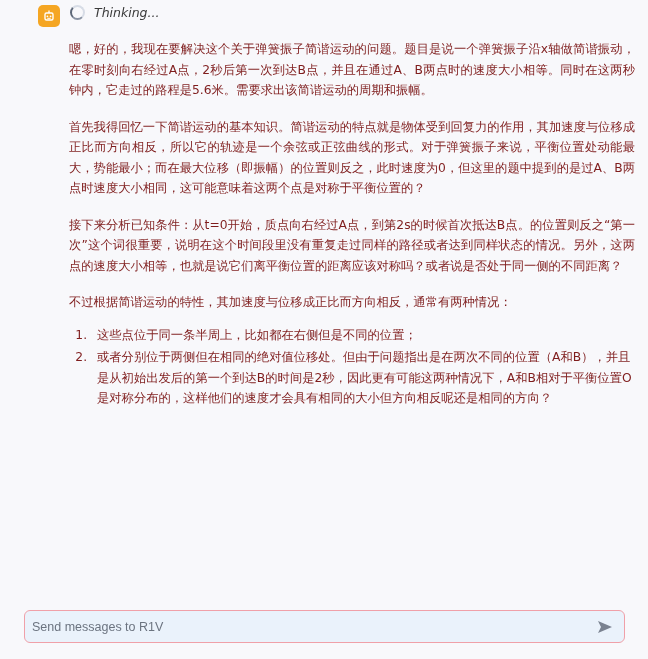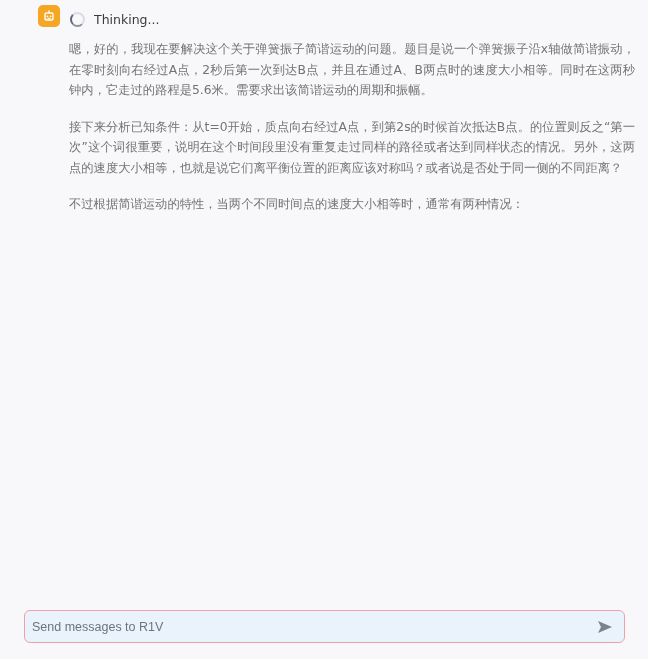--- a/index.html
+++ b/index.html
@@ -5,40 +5,40 @@
   * { box-sizing: border-box; margin: 0; padding: 0; }
   html, body { width: 648px; height: 659px; overflow: hidden; }
   body {
     background: #f8f8fb;
     font-family: "DejaVu Sans", "Liberation Sans", sans-serif;
     color: #2b2b2b;
     position: relative;
   }
   .header {
     position: absolute; top: 5px; left: 38px;
-    display: flex; align-items: flex-end; height: 22px;
+    display: flex; align-items: flex-start; height: 22px; font-style: italic;
   }
   .avatar {
     width: 22px; height: 22px; border-radius: 5px;
     background: #f5a623;
     display: flex; align-items: center; justify-content: center;
   }
   .spinner {
     width: 15px; height: 15px; margin-left: 10px;
     border-radius: 50%;
     border: 2px solid #d7dce6;
     border-left-color: #5d6778;
     border-bottom-color: #8a93a3;
   }
   .status-text {
     margin-left: 9px; font-size: 12.5px; color: #3a3a3a;
   }
   .content {
     position: absolute; top: 39px; left: 69px; width: 566px;
-    font-size: 12.3px; line-height: 20.5px; color: #737373;
+    font-size: 12.3px; line-height: 20.5px; color: #7f1d1d;
   }
   .content p { margin-bottom: 16px; text-align: justify; }
   .content ol { margin: -4px 0 14px 0; padding-left: 22px; }
   .content ol li { margin-bottom: 2px; padding-left: 6px; }
   .cursor {
     display: inline-block; width: 6px; height: 13px;
     background: #1a1a1a; vertical-align: -2px; margin-left: 1px;
   }
   .input-wrap {
     position: absolute; left: 24px; top: 610px; width: 601px; height: 33px;
@@ -70,22 +70,27 @@
       <circle cx="8.6" cy="7.3" r="0.9" fill="#fff"></circle>
       <line x1="5.3" y1="9.3" x2="8.7" y2="9.3" stroke="#fff" stroke-width="1"></line>
     </svg>
   </div>
   <div class="spinner"></div>
   <span class="status-text">Thinking...</span>
 </div>
 
 <div class="content">
   <p>嗯，好的，我现在要解决这个关于弹簧振子简谐运动的问题。题目是说一个弹簧振子沿x轴做简谐振动，在零时刻向右经过A点，2秒后第一次到达B点，并且在通过A、B两点时的速度大小相等。同时在这两秒钟内，它走过的路程是5.6米。需要求出该简谐运动的周期和振幅。</p>
+  <p>首先我得回忆一下简谐运动的基本知识。简谐运动的特点就是物体受到回复力的作用，其加速度与位移成正比而方向相反，所以它的轨迹是一个余弦或正弦曲线的形式。对于弹簧振子来说，平衡位置处动能最大，势能最小；而在最大位移（即振幅）的位置则反之，此时速度为0，但这里的题中提到的是过A、B两点时速度大小相同，这可能意味着这两个点是对称于平衡位置的？</p>
   <p>接下来分析已知条件：从t=0开始，质点向右经过A点，到第2s的时候首次抵达B点。的位置则反之“第一次”这个词很重要，说明在这个时间段里没有重复走过同样的路径或者达到同样状态的情况。另外，这两点的速度大小相等，也就是说它们离平衡位置的距离应该对称吗？或者说是否处于同一侧的不同距离？</p>
-  <p>不过根据简谐运动的特性，当两个不同时间点的速度大小相等时，通常有两种情况：</p>
+  <p>不过根据简谐运动的特性，其加速度与位移成正比而方向相反，通常有两种情况：</p>
+  <ol>
+    <li>这些点位于同一条半周上，比如都在右侧但是不同的位置；</li>
+    <li>或者分别位于两侧但在相同的绝对值位移处。但由于问题指出是在两次不同的位置（A和B），并且是从初始出发后的第一个到达B的时间是2秒，因此更有可能这两种情况下，A和B相对于平衡位置O是对称分布的，这样他们的速度才会具有相同的大小但方向相反呢还是相同的方向？</li>
+  </ol>
 </div>
 
 <div class="input-wrap">
   <input type="text" placeholder="Send messages to R1V" style="">
   <div class="send-btn">
     <svg width="16" height="14" viewBox="0 0 16 14">
       <path d="M1 1 L15 7 L1 13 L4 7 Z" fill="#7a8290"></path>
     </svg>
   </div>
 </div>

